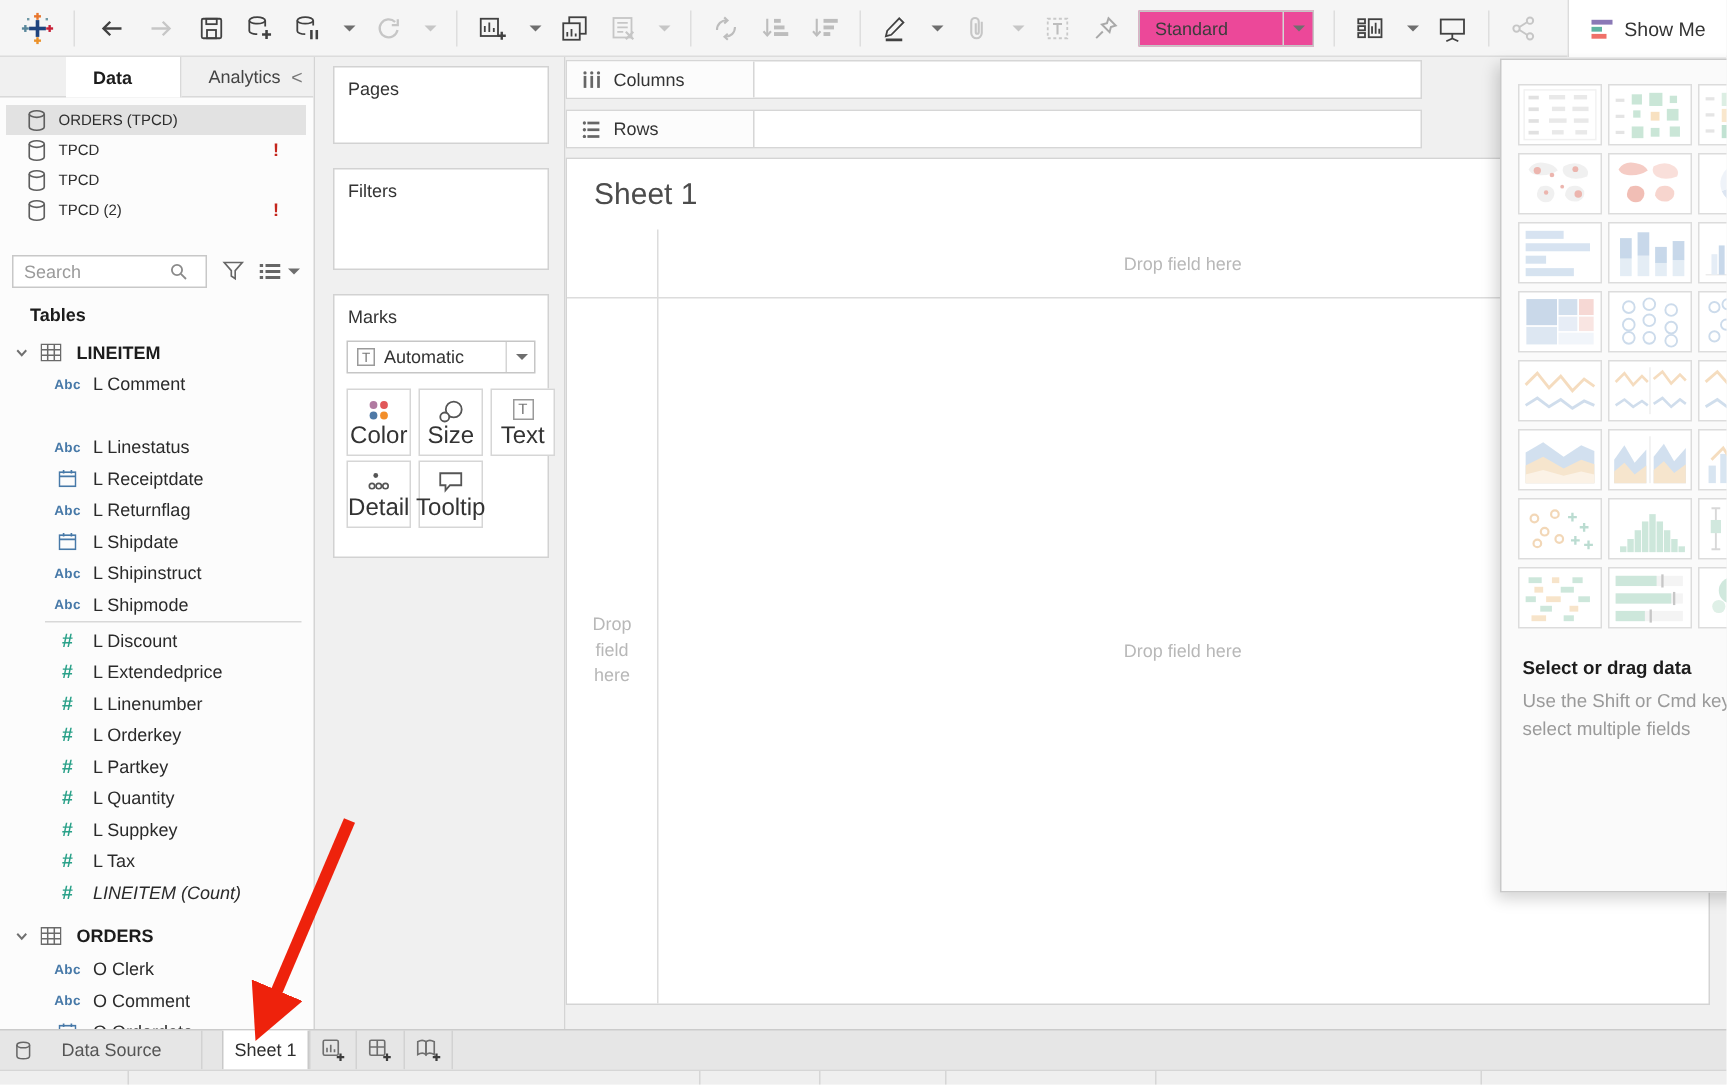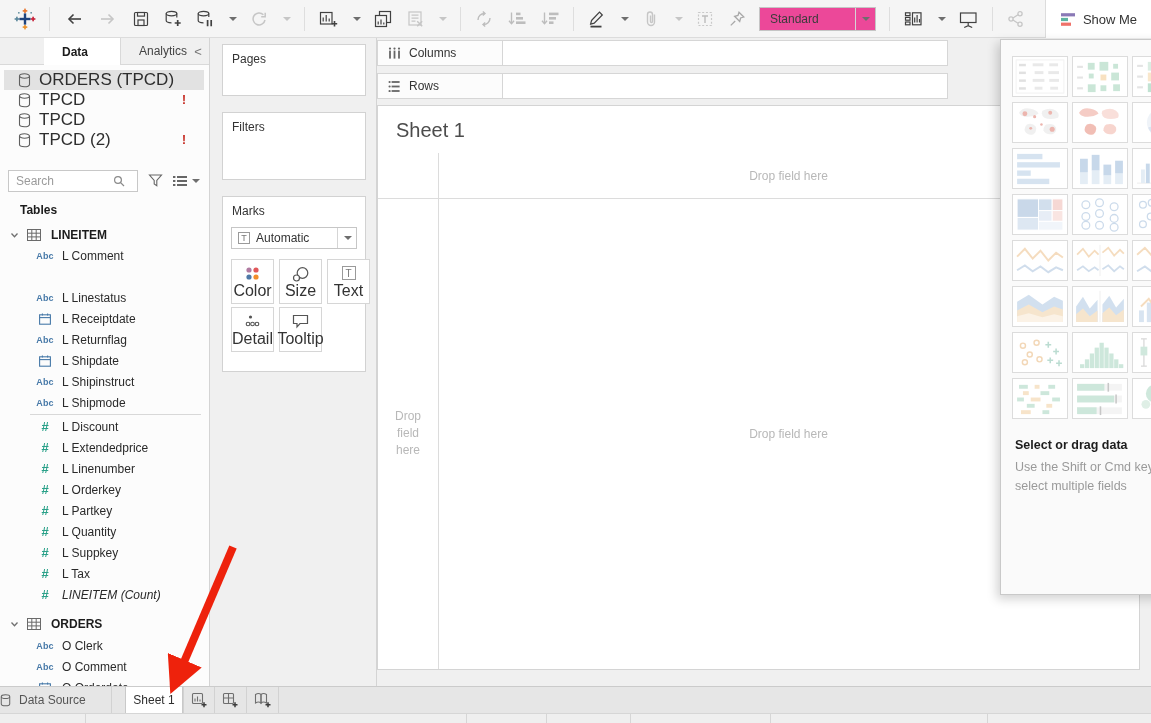--- a/index.html
+++ b/index.html
@@ -21,21 +21,21 @@
   
   .sidebar { position:absolute; left:0; top:38px; width:210px; height:648px; background:#fcfcfc; border-right:1px solid #d4d4d4; overflow:hidden; }
   .sb-tabs { position:absolute; left:0; top:0; width:100%; height:27px; background:#f0f0f0; border-bottom:1px solid #d9d9d9; display:flex;padding-left:44px; }
   .sb-tab { display:flex; align-items:center; padding-left:18px; font-size:12px; }
   .sb-tab.active { width:77px; background:#fff; border-right:1px solid #d9d9d9; font-weight:bold; color:#1c1c1c; height:27px; }
   .sb-tab.inactive { flex:1; color:#444; }
   .sb-collapse { width:22px; display:flex; align-items:center; justify-content:center; color:#777; font-size:13px; }
   .ds-list { position:absolute; left:0; top:32px; width:100%; }
   .ds-row { position:relative; height:20px; display:flex; align-items:center; padding-left:14px; gap:8px; margin:0 5px 0 4px; }
   .ds-row.sel { background:#e2e2e2; }
-  .ds-name { font-size:17px; color:#2e2e2e;text-align:right; }
+  .ds-name { font-size:10px; color:#2e2e2e;text-align:right; }
   .ds-warn { position:absolute; right:18px; color:#c4261d; font-weight:bold; font-size:12px; }
   .search-row { position:absolute; left:0; top:131px; width:100%; height:23px; display:flex; align-items:center; }
   .search-box { position:relative; margin-left:8px; width:130px; height:22px; background:#fff; border:1px solid #c8c8c8; display:flex; align-items:center; }
   .search-box input { border:0; outline:none; width:104px; padding-left:7px; font-size:12px; color:#555; font-family:inherit; background:transparent; }
   .search-box input::placeholder { color:#9b9b9b; }
   .sicon { margin-left:10px; display:flex; align-items:center; }
   .tables-h { position:absolute; left:20px; top:165px; font-weight:bold; font-size:12px; color:#1c1c1c; }
   .tree-hdr { position:absolute; left:0; width:100%; height:20px; display:flex; align-items:center; }
   .tree-hdr .chev { margin-left:10px; }
   .tree-hdr .grid { margin-left:8px; }
@@ -77,21 +77,21 @@
   
   .showme { position:absolute; left:1000px; top:39px; width:193px; height:556px; background:#fafafa; border:1px solid #c9c9c9; box-shadow:-3px 4px 10px rgba(0,0,0,.18); z-index:6;padding-left:14px; }
   .thumbs { position:absolute; left:11px; top:16px; display:grid; grid-template-columns:repeat(3,56px); grid-auto-rows:41px; gap:5px 4px; }
   .thumb { background:#fff; border:1px solid #dcdcdc; }
   .thumb svg { opacity:.55; }
   .sm-title { position:absolute; left:14px; top:398px; font-weight:bold; font-size:12.5px; color:#1c1c1c; }
   .sm-body { position:absolute; left:14px; top:418px; width:160px; font-size:12.5px; color:#9a9a9a; line-height:1.55; }
 
   
   .bottom-bar { position:absolute; left:0; bottom:10px; height:27px; width:1151px; background:#e6e6e6; border-top:1px solid #cbcbcb; display:flex; align-items:stretch; z-index:4; }
-  .bb-ds { width:112px; display:flex; align-items:center; gap:8px; color:#555; border-right:1px solid #d2d2d2; }
+  .bb-ds { width:135px; display:flex; align-items:center; gap:20px; padding-left:10px; color:#555; border-right:1px solid #d2d2d2; }
   .bb-sheet { width:58px; margin-left:13px; background:#fff; border-left:1px solid #c9c9c9; border-right:1px solid #c9c9c9; display:flex; align-items:center; justify-content:center; color:#2e2e2e; }
   .bb-ic { width:32px; display:flex; align-items:center; justify-content:center; border-right:1px solid #d2d2d2; }
   .status-strip { position:absolute; left:0; bottom:0; width:1151px; height:10px; background:#efefef; border-top:1px solid #d6d6d6; z-index:4; }
   .ss-div { position:absolute; top:0; width:1px; height:10px; background:#d6d6d6; }
 
   .arrow-overlay { position:absolute; left:140px; top:533px; z-index:30; pointer-events:none; }
 </style>
 </head>
 <body>
 

